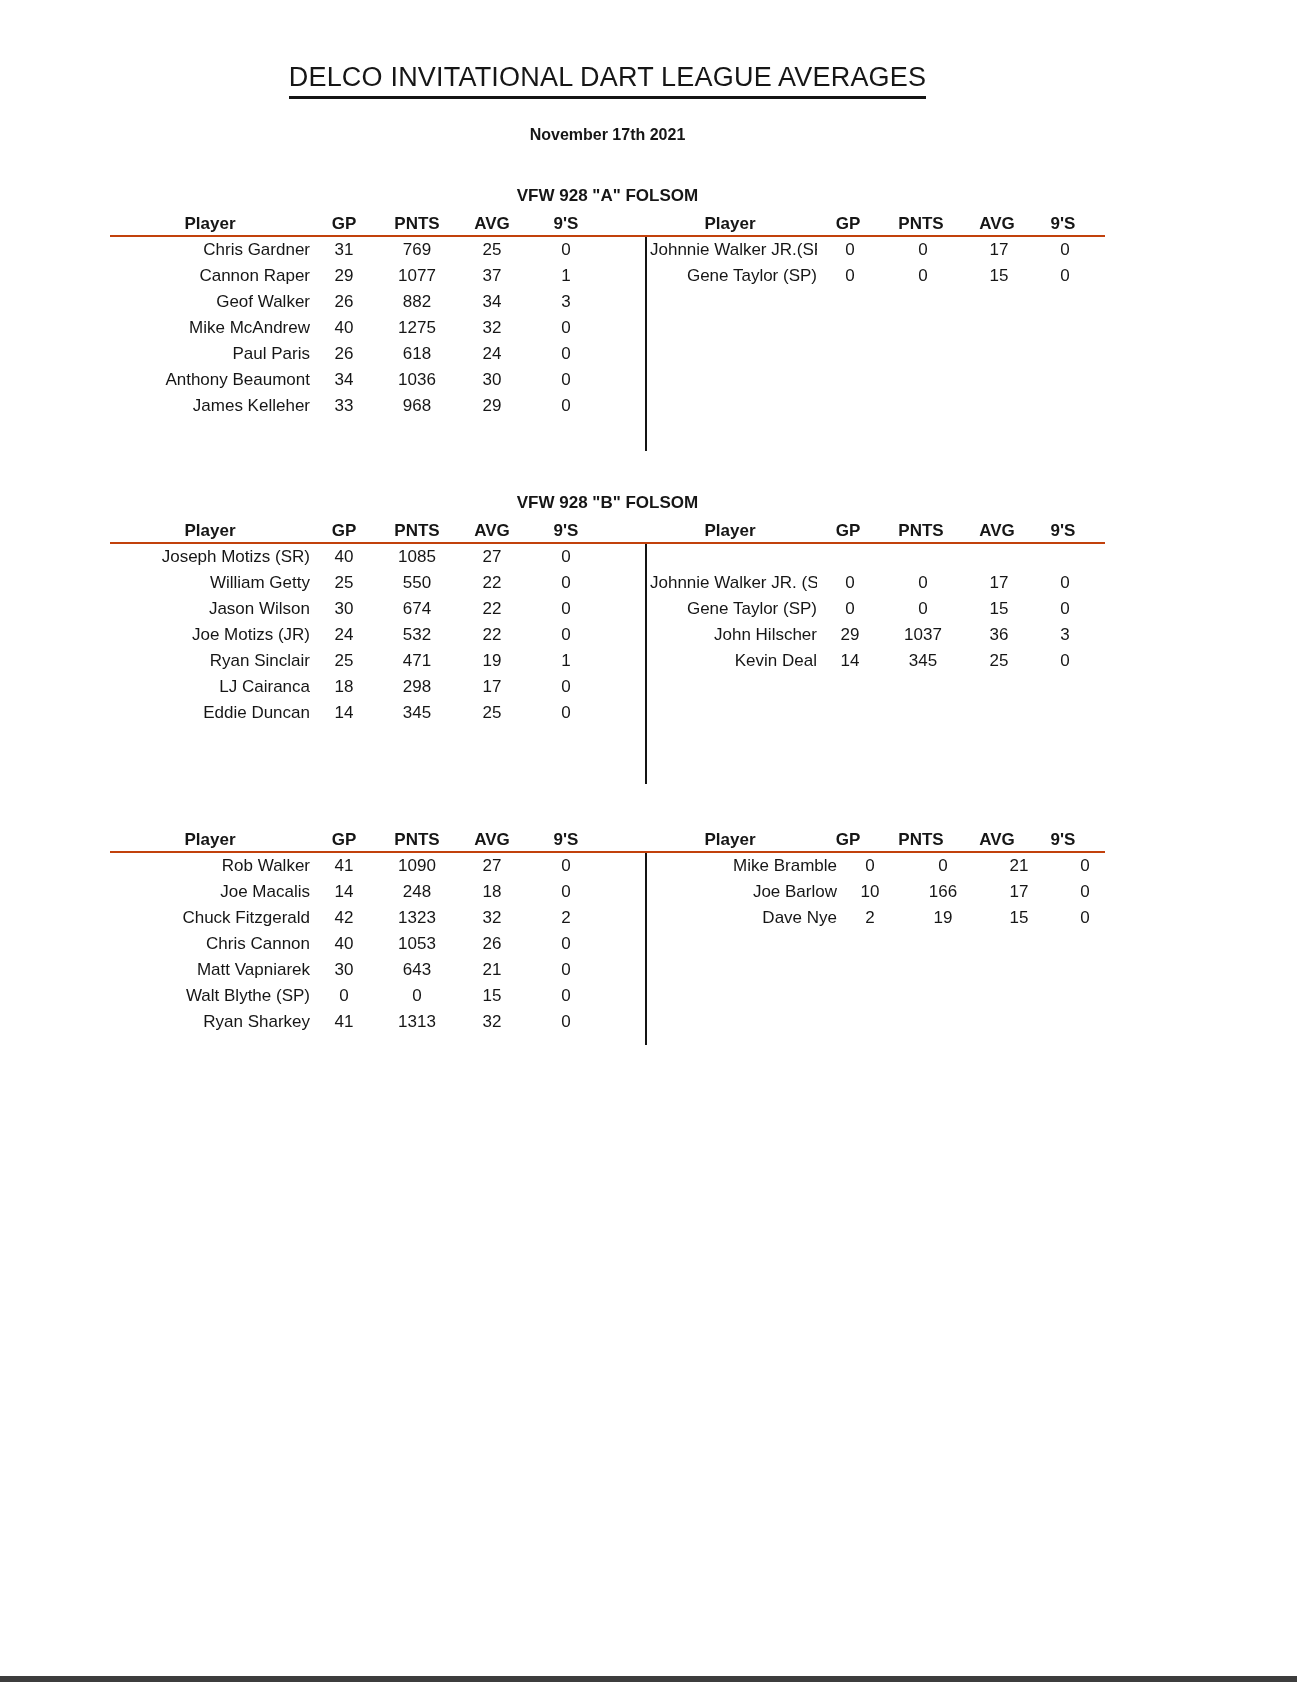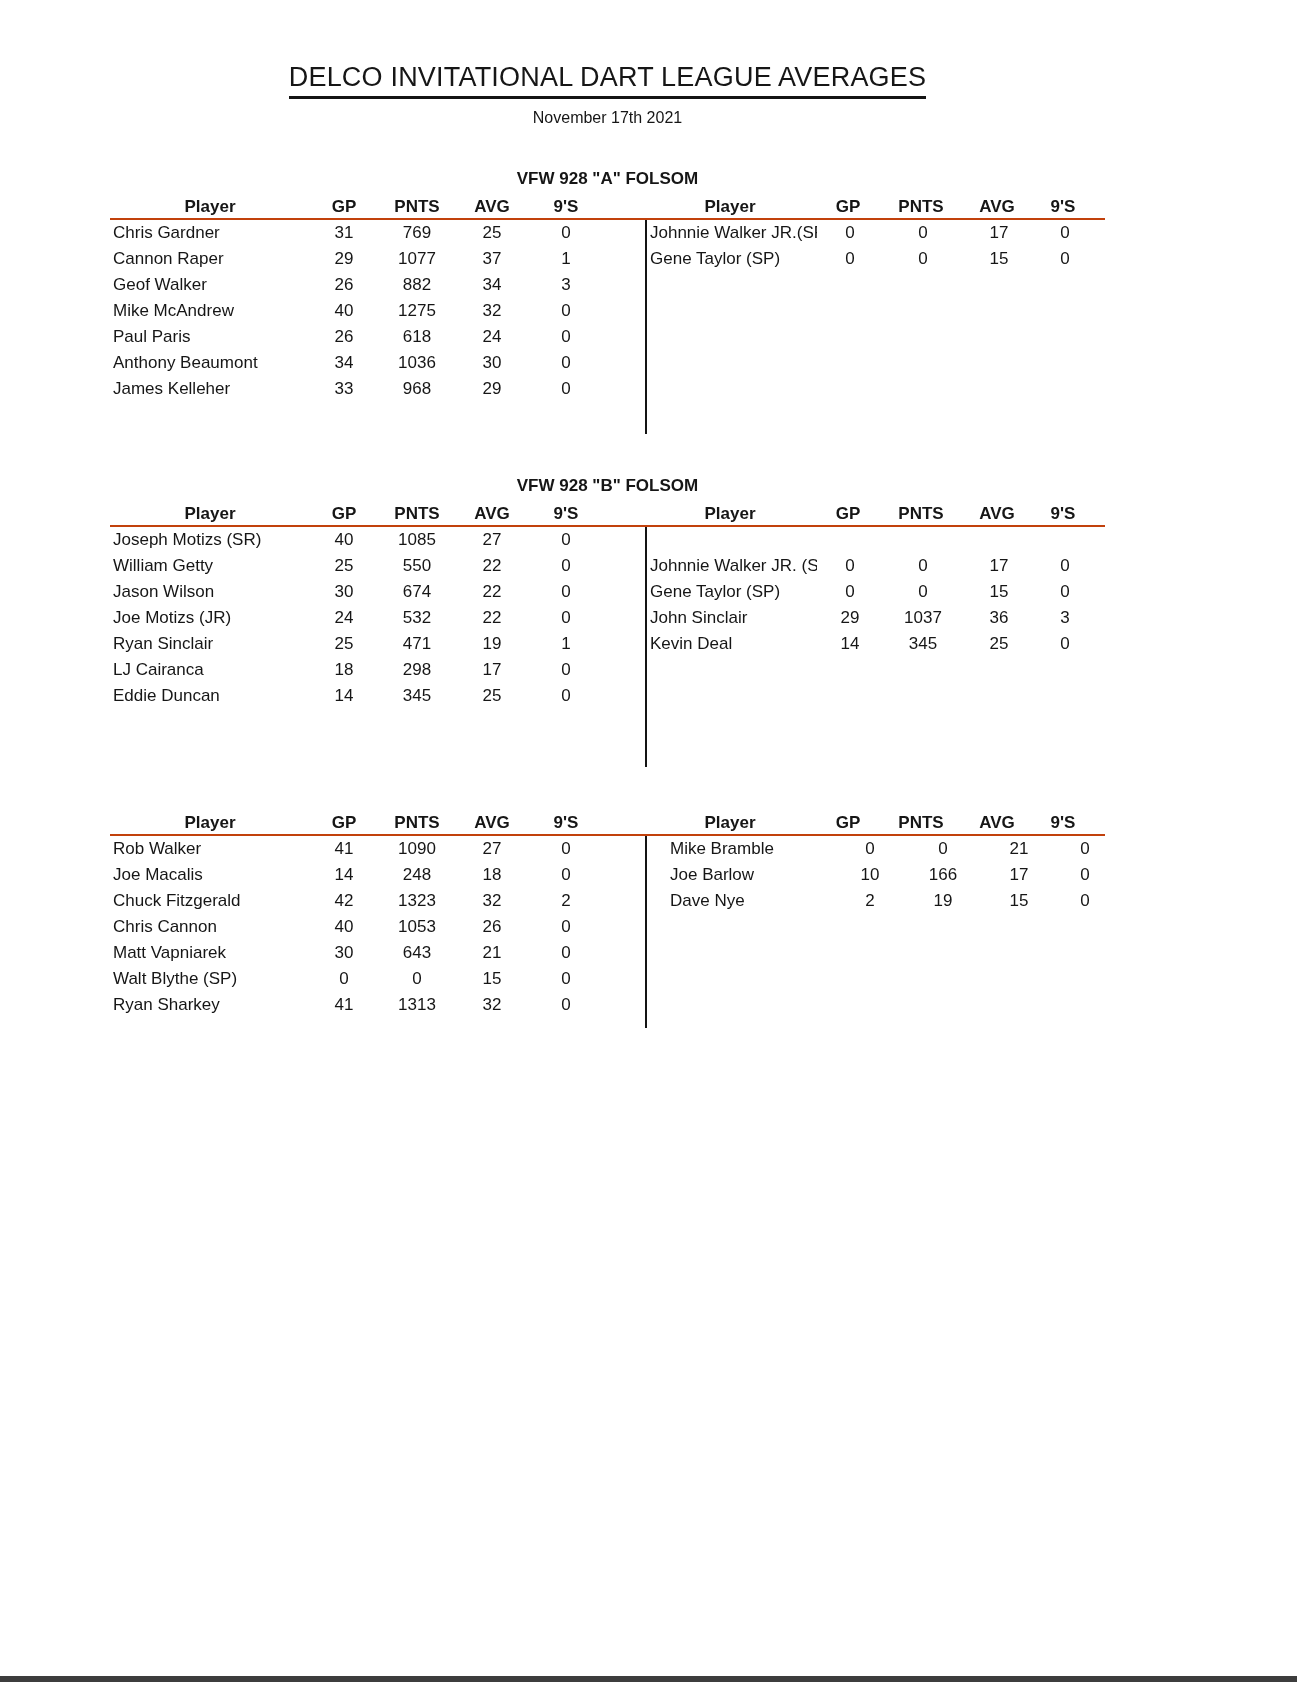--- a/index.html
+++ b/index.html
@@ -12,41 +12,41 @@
   }
   .content { width:995px; margin-left:110px; padding-top:62px; }
 
   .doc-title { text-align:center; }
   .doc-title span {
     display:inline-block;
     font-weight:normal; font-size:27px; letter-spacing:.2px;
     border-bottom:3px solid #141414; padding-bottom:3px;
     white-space:nowrap;
   }
-  .doc-date { text-align:center; font-weight:normal; font-size:16px; margin-top:10px; }
+  .doc-date { text-align:center; font-weight:bold; font-size:16px; margin-top:27px; }
 
   .section { margin-top:42px; }
   .sec-title { text-align:center; font-weight:bold; font-size:17px; margin-bottom:4px; }
 
   .tables { display:flex; align-items:flex-start; }
   .tbl-left  { width:535px; }
   .tbl-right { width:460px; }
 
   .hdr {
     display:grid; height:27px; line-height:27px;
     font-weight:bold; font-size:17px;
     border-bottom:2px solid #c2410c;
   }
   .grid-left  { grid-template-columns:200px 68px 78px 72px 76px 1fr; }
   .grid-right { grid-template-columns:170px 66px 80px 72px 60px 1fr; }
   .hdr > div { text-align:center; white-space:nowrap; overflow:hidden; }
 
   .row { display:grid; height:26px; line-height:26px; font-size:17px; }
   .row > div { text-align:center; white-space:nowrap; overflow:hidden; }
-  .row > .cell-name { text-align:left; padding-left:3px; }
+  .row > .cell-name { text-align:right; padding-left:3px; }
   .spacer-row { height:26px; }
 
   .rows-right { border-left:2px solid #141414; }
   .sec-0 .rows-right { min-height:214px; }
   .sec-1 .rows-right { min-height:240px; }
   .sec-2 .rows-right { min-height:192px;padding-left:20px; }
 
   .bottom-edge {
     position:absolute; left:0; right:0; bottom:0;
     height:6px; background:#3d3d3d;
@@ -254,21 +254,21 @@
               </div>
               <div class="row grid-right">
                 <div class="cell-name">Gene Taylor (SP)</div>
                 <div>0</div>
                 <div>0</div>
                 <div>15</div>
                 <div>0</div>
                 <div></div>
               </div>
               <div class="row grid-right">
-                <div class="cell-name">John Sinclair</div>
+                <div class="cell-name">John Hilscher</div>
                 <div>29</div>
                 <div>1037</div>
                 <div>36</div>
                 <div>3</div>
                 <div></div>
               </div>
               <div class="row grid-right">
                 <div class="cell-name">Kevin Deal</div>
                 <div>14</div>
                 <div>345</div>

